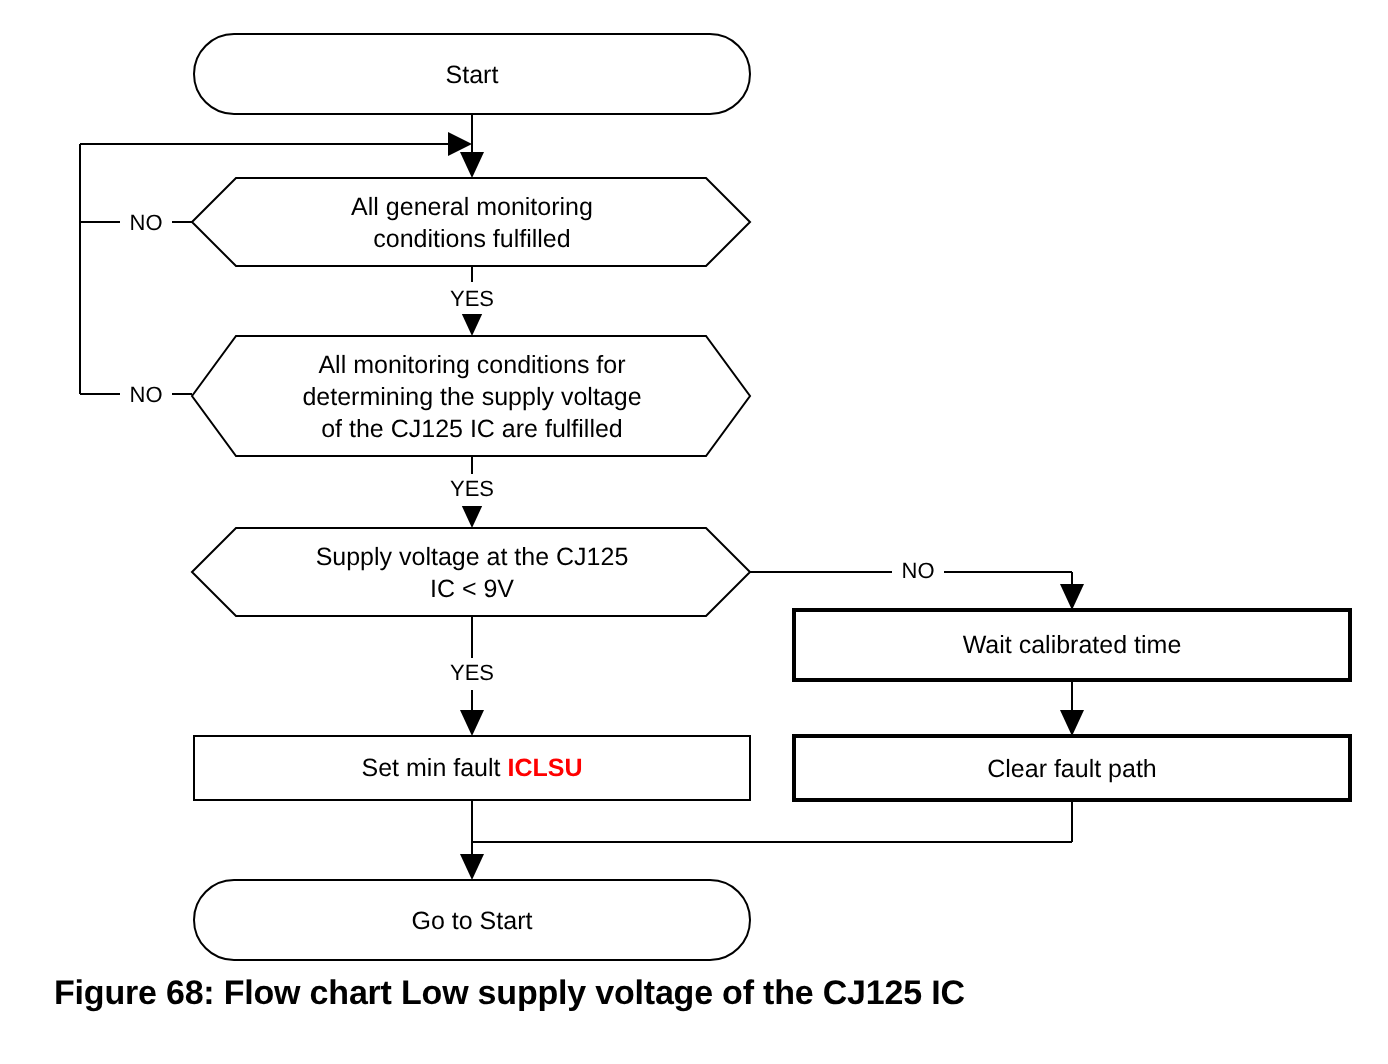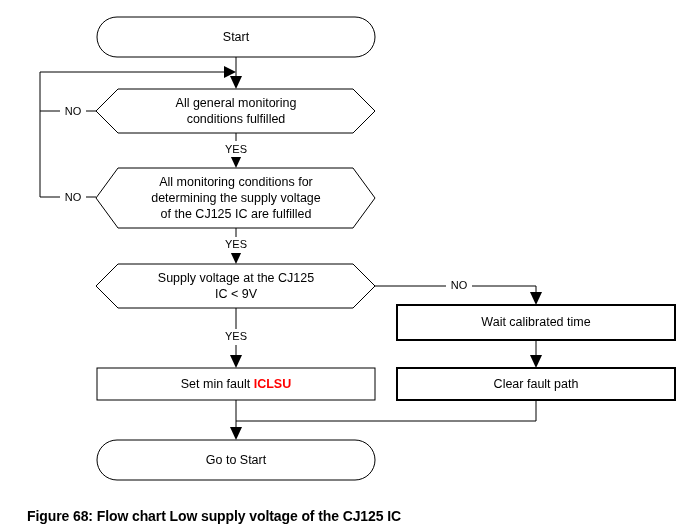--- a/index.html
+++ b/index.html
@@ -61,23 +61,23 @@
   }
   .fault-code {
     font-family: "Liberation Sans", sans-serif;
     font-size: 12.5px;
     font-weight: bold;
     fill: #ff0000;
   }
   .caption {
     position: absolute;
     left: 27px;
-    top: 508px;
+    top: 487px;
     font-family: "Liberation Sans", sans-serif;
-    font-size: 14px;
+    font-size: 17px;
     font-weight: bold;
     color: #000000;
     white-space: nowrap;
     letter-spacing: -0.1px;
   }
 </style>
 </head>
 <body>
 
 <div id="figure-root">

